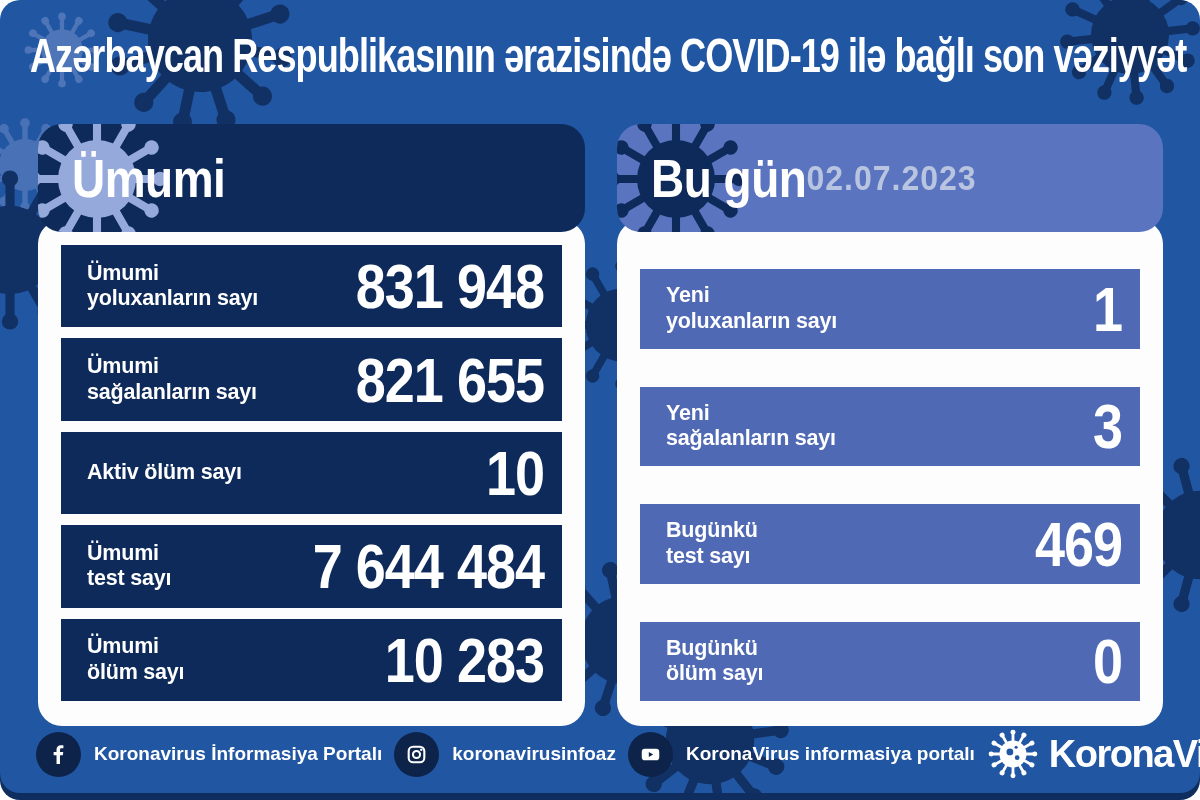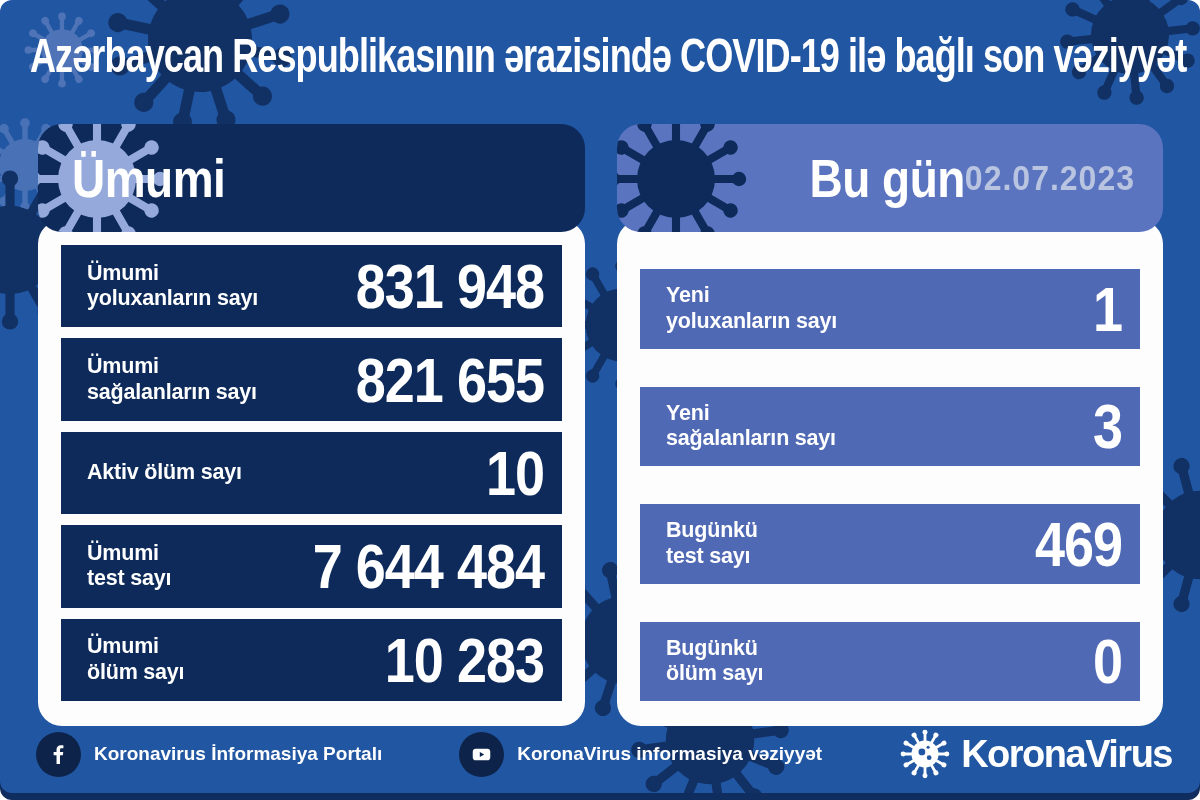--- a/index.html
+++ b/index.html
@@ -2,38 +2,38 @@
 <html><head>
 <meta charset="utf-8">
 <style>
   html,body{margin:0;padding:0;}
   body{
     width:1200px;height:800px;background:#ffffff;overflow:hidden;position:relative;
     font-family:"Liberation Sans", sans-serif;
   }
   .card{
     position:absolute;left:0;top:0;width:1200px;height:793px;
-    background:#2156a2;border-radius:12px;overflow:hidden;
+    background:#2156a2;border-radius:20px;overflow:hidden;
     box-shadow:0 7px 0 #0f2d5e;
   }
   
   svg.virus{position:absolute;fill:currentColor;z-index:1;}
   
   .page-title{
     position:absolute;top:34px;left:0;right:0;margin:0;text-align:center;
     color:#ffffff;font-size:38px;font-weight:bold;letter-spacing:-1px;
     transform:scale(0.95,1.28);z-index:2;white-space:nowrap;
   }
   
   .panel-head{
     position:absolute;top:124px;height:108px;border-radius:24px;overflow:hidden;
     display:flex;align-items:center;z-index:3;box-sizing:border-box;
   }
   .panel-head.left{left:38px;width:547px;background:#0d2a5a;}
-  .panel-head.right{left:617px;width:546px;background:#5b74c0;justify-content:flex-end;padding-right:28px;}
+  .panel-head.right{left:617px;width:546px;background:#5b74c0;justify-content:flex-start;padding-right:28px;}
   .panel-head .head-virus{left:-16px;top:-20px;width:150px;height:150px;}
   .panel-head.left .head-virus{color:#95aadb;}
   .panel-head.right .head-virus{color:#0d2a5a;}
   .head-title{
     position:relative;margin-left:34px;color:#ffffff;font-size:46px;font-weight:bold;
     letter-spacing:-0.5px;transform:scaleY(1.18);z-index:1;white-space:nowrap;
   }
   .head-date{
     position:relative;color:#b9c4e0;font-size:32px;font-weight:bold;letter-spacing:1px;
     transform:scaleY(1.1);transform-origin:right center;z-index:1;white-space:nowrap;
@@ -253,26 +253,36 @@
     <div class="social">
       <span class="icon-circle">
         <svg viewBox="0 0 24 24">
             <path fill="#ffffff" d="M13.4 21v-8.2h2.75l.41-3.2h-3.16V7.56c0-.93.26-1.56 1.59-1.56h1.7V3.13c-.29-.04-1.3-.13-2.47-.13-2.44 0-4.12 1.49-4.12 4.23v2.37H7.34v3.2h2.77V21h3.29z"></path>
           </svg>
       </span>
       <span class="social-label">Koronavirus İnformasiya Portalı</span>
     </div>
     <div class="social">
       <span class="icon-circle">
+        <svg viewBox="0 0 24 24" fill="none">
+          <rect x="4.5" y="4.5" width="15" height="15" rx="4.2" stroke="#ffffff" stroke-width="2"></rect>
+          <circle cx="12" cy="12" r="3.4" stroke="#ffffff" stroke-width="2"></circle>
+          <circle cx="16.6" cy="7.4" r="1.2" fill="#ffffff"></circle>
+        </svg>
+      </span>
+      <span class="social-label">koronavirusinfoaz</span>
+    </div>
+    <div class="social">
+      <span class="icon-circle">
         <svg viewBox="0 0 24 24">
           <rect x="3.6" y="6.4" width="16.8" height="11.2" rx="3" fill="#ffffff"></rect>
           <path d="M10.4 9.5 L14.6 12 L10.4 14.5 Z" fill="#0d2349"></path>
         </svg>
       </span>
-      <span class="social-label">KoronaVirus informasiya vəziyyət</span>
+      <span class="social-label">KoronaVirus informasiya portalı</span>
     </div>
     <div class="brand">
       <svg class="logo-virus" viewBox="0 0 100 100">
         <use href="#virus" fill="#ffffff"></use>
         <circle cx="44" cy="46" r="6.5" fill="#2156a2"></circle>
         <circle cx="58" cy="57" r="4.5" fill="#2156a2"></circle>
         <circle cx="56" cy="37" r="3" fill="#2156a2"></circle>
       </svg>
       <span class="brand-text">KoronaVirus</span>
 

